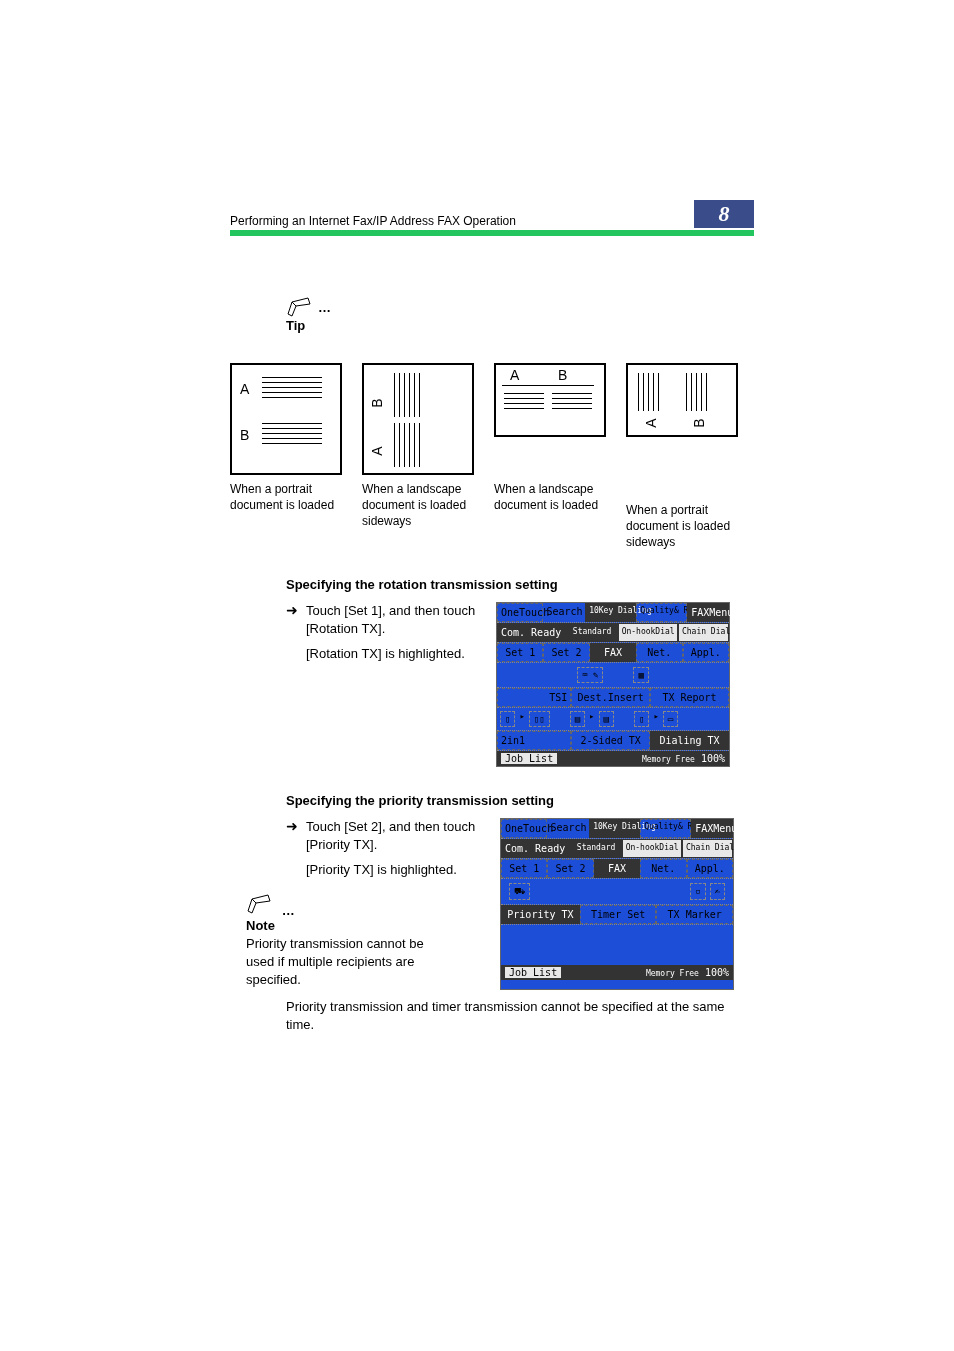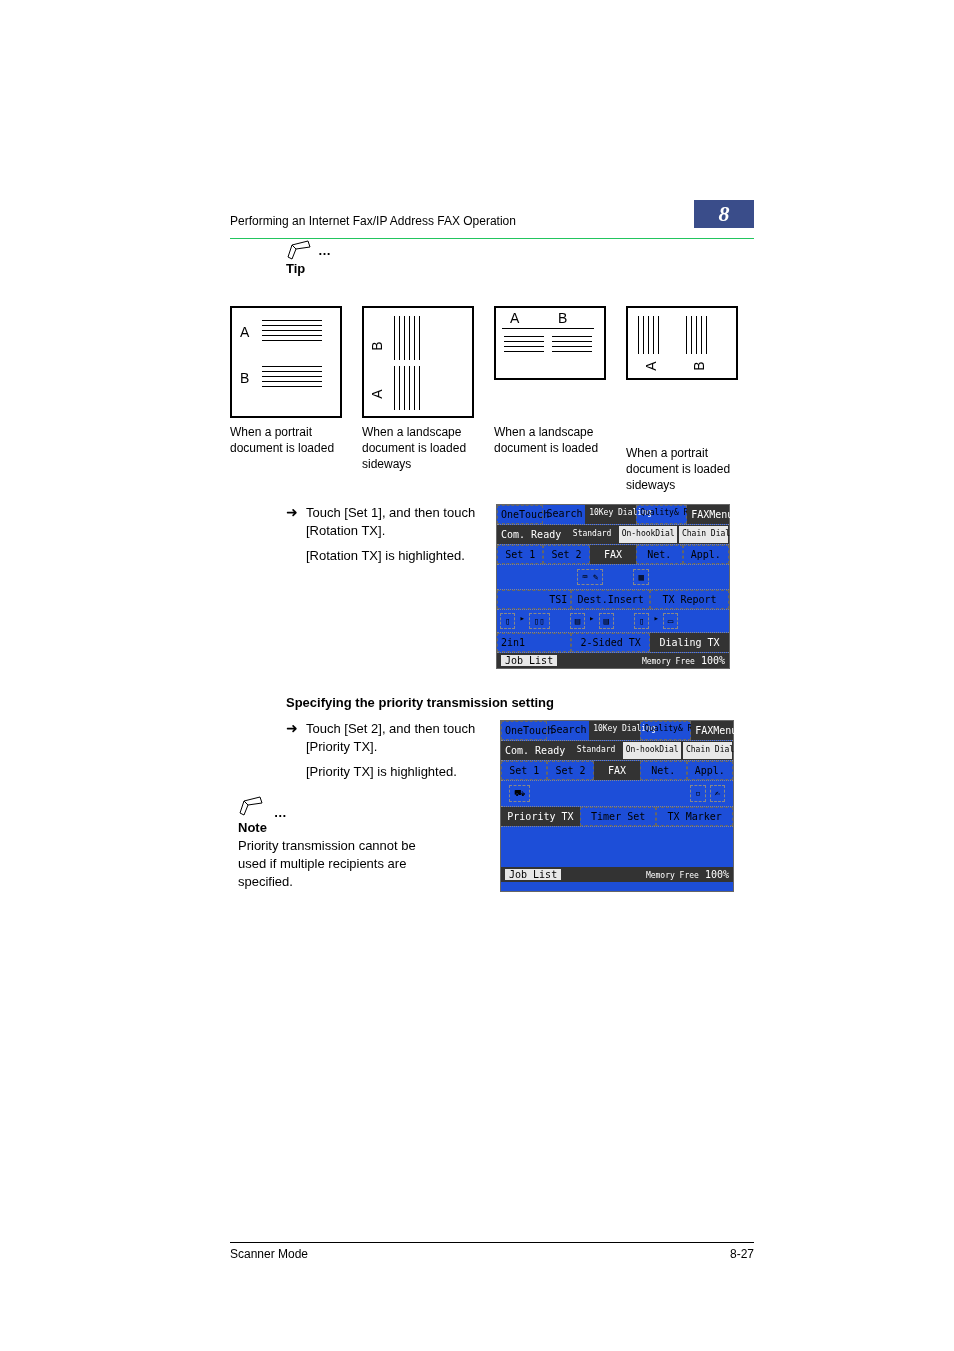--- a/index.html
+++ b/index.html
@@ -12,22 +12,23 @@
   .page {
     width: 954px;
     min-height: 1351px;
     position: relative;
     box-sizing: border-box;
     padding: 200px 200px 60px 230px;
   }
   .header-line {
     display: flex;
     align-items: flex-end;
-    border-bottom: 1px solid #22c55e;
-    padding-bottom: 10px;
+    border-bottom: 6px solid #22c55e;
+    padding-bottom: 2px;
+    margin-bottom: 60px;
   }
   .header-title {
     flex: 1;
     font-size: 12px;
   }
   .chapter-badge {
     background: #3a4d8a;
     color: #fff;
     font-family: Georgia, 'Times New Roman', serif;
     font-weight: bold;
@@ -214,20 +215,21 @@
             <div style="height:38px;"></div>
             <div style="height:38px;"></div>
         </div>
         <div style="position:absolute; left:18px; top:50px; font-size:14px; transform:rotate(-90deg);">A</div>
         <div style="position:absolute; left:66px; top:50px; font-size:14px; transform:rotate(-90deg);">B</div>
       </div>
       <div class="ori-cap" style="margin-top:65px;">When a portrait document is loaded sideways</div>
     </div>
   </div>
 
+  <div class="section-head">Specifying the rotation transmission setting</div>
   <div style="display:flex; gap:10px;">
     <div class="step-block">
       <div class="arrow">➜</div>
       <div>
         <div class="step-text">Touch [Set 1], and then touch [Rotation TX].</div>
         <div class="step-sub">[Rotation TX] is highlighted.</div>
       </div>
     </div>
 
     <div class="lcd">
@@ -288,21 +290,21 @@
   <div class="section-head">Specifying the priority transmission setting</div>
   <div style="display:flex; gap:10px;">
     <div style="width:260px;">
       <div class="step-block">
         <div class="arrow">➜</div>
         <div>
           <div class="step-text">Touch [Set 2], and then touch [Priority TX].</div>
           <div class="step-sub">[Priority TX] is highlighted.</div>
         </div>
       </div>
-      <div class="note-block" style="margin-left:8px; margin-top:16px;">
+      <div class="note-block" style="margin-left:16px; margin-top:16px;">
         <div class="pencil-row">
           <svg width="28" height="22" viewBox="0 0 28 22">
             <path d="M2 18 L6 6 L10 10 L6 20 Z M6 6 L22 2 L24 8 L10 10 Z" fill="none" stroke="#000" stroke-width="1"></path>
           </svg>
           <span class="dots"></span>
         </div>
         <div class="note-label">Note</div>
         <div class="note-text">Priority transmission cannot be used if multiple recipients are specified.</div>
       </div>
     </div>
@@ -341,18 +343,15 @@
         <div class="lcd-cell dashbox" style="width:33%">TX Marker</div>
       </div>
       <div style="height:40px;"></div>
       <div class="mem-row">
         <span style="background:#e8e8e8; color:#000; padding:0 4px;">Job List</span>
         <span><span style="font-size:8px;">Memory Free</span> <span>100%</span></span>
       </div>
     </div>
   </div>
 
-
-  <div class="footer">
-    <span>Scanner Mode</span>
-    <span>8-27</span>
-  </div>
+  <div class="note-text" style="margin-left:56px; width:auto; margin-top:8px;">Priority transmission and timer transmission cannot be specified at the same time.</div>
+
 </div>
 
 </body></html>

